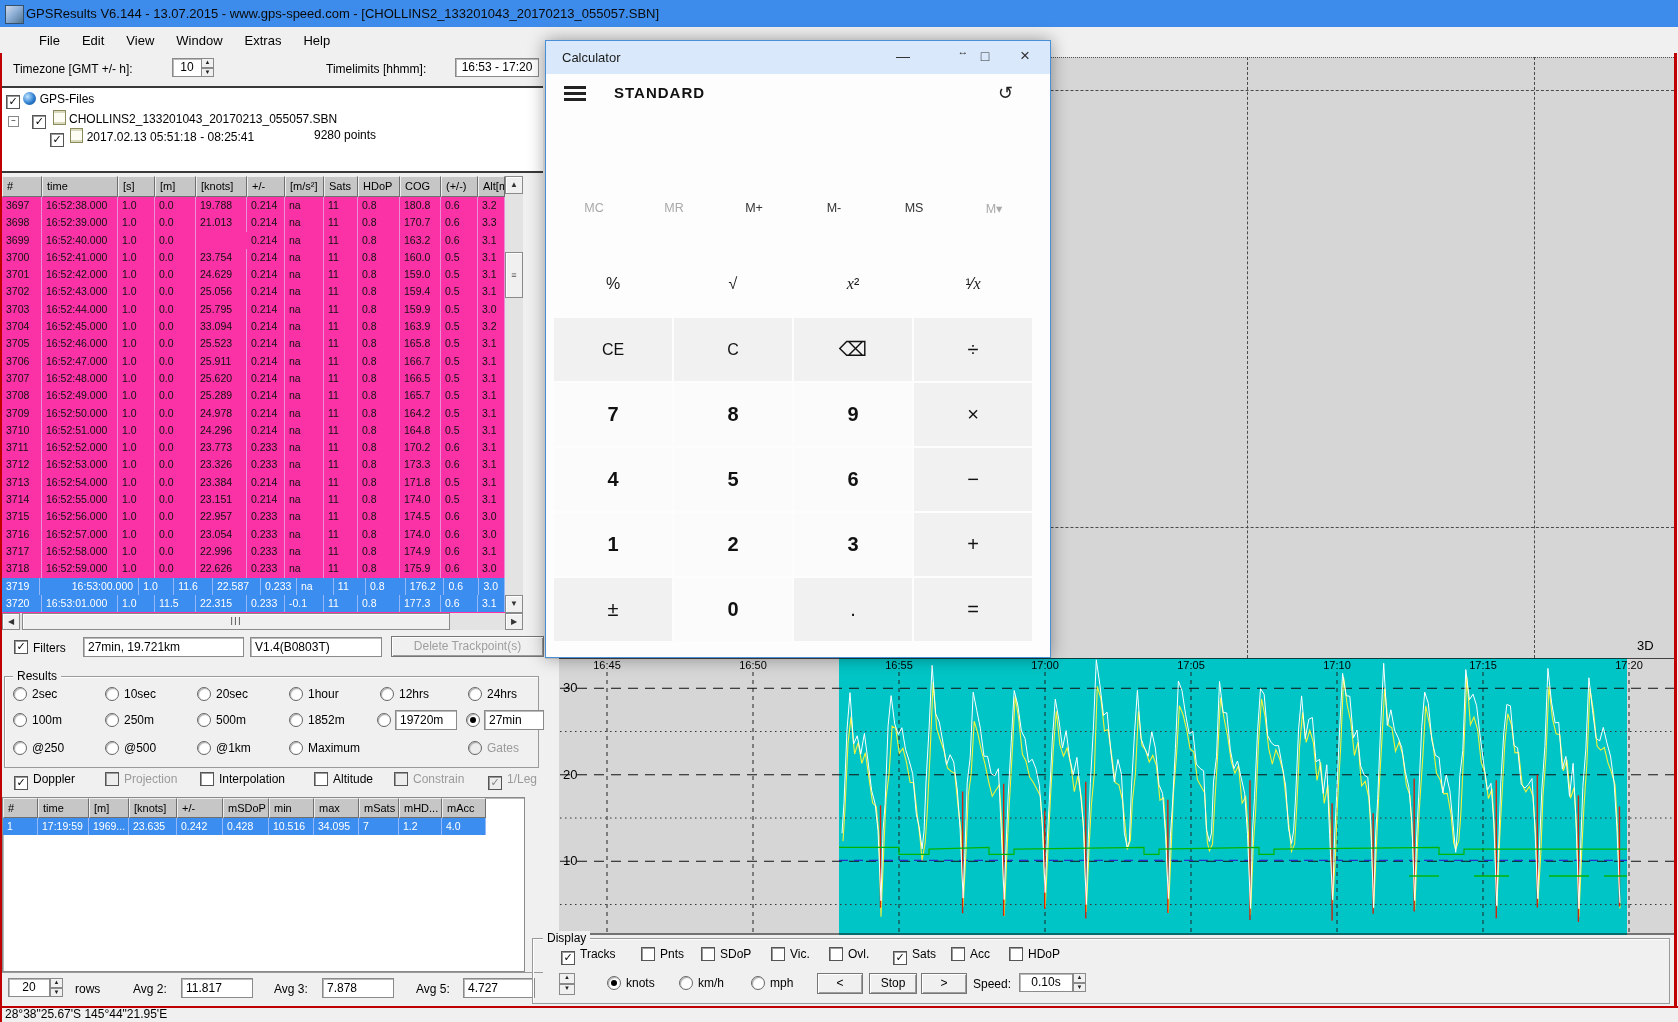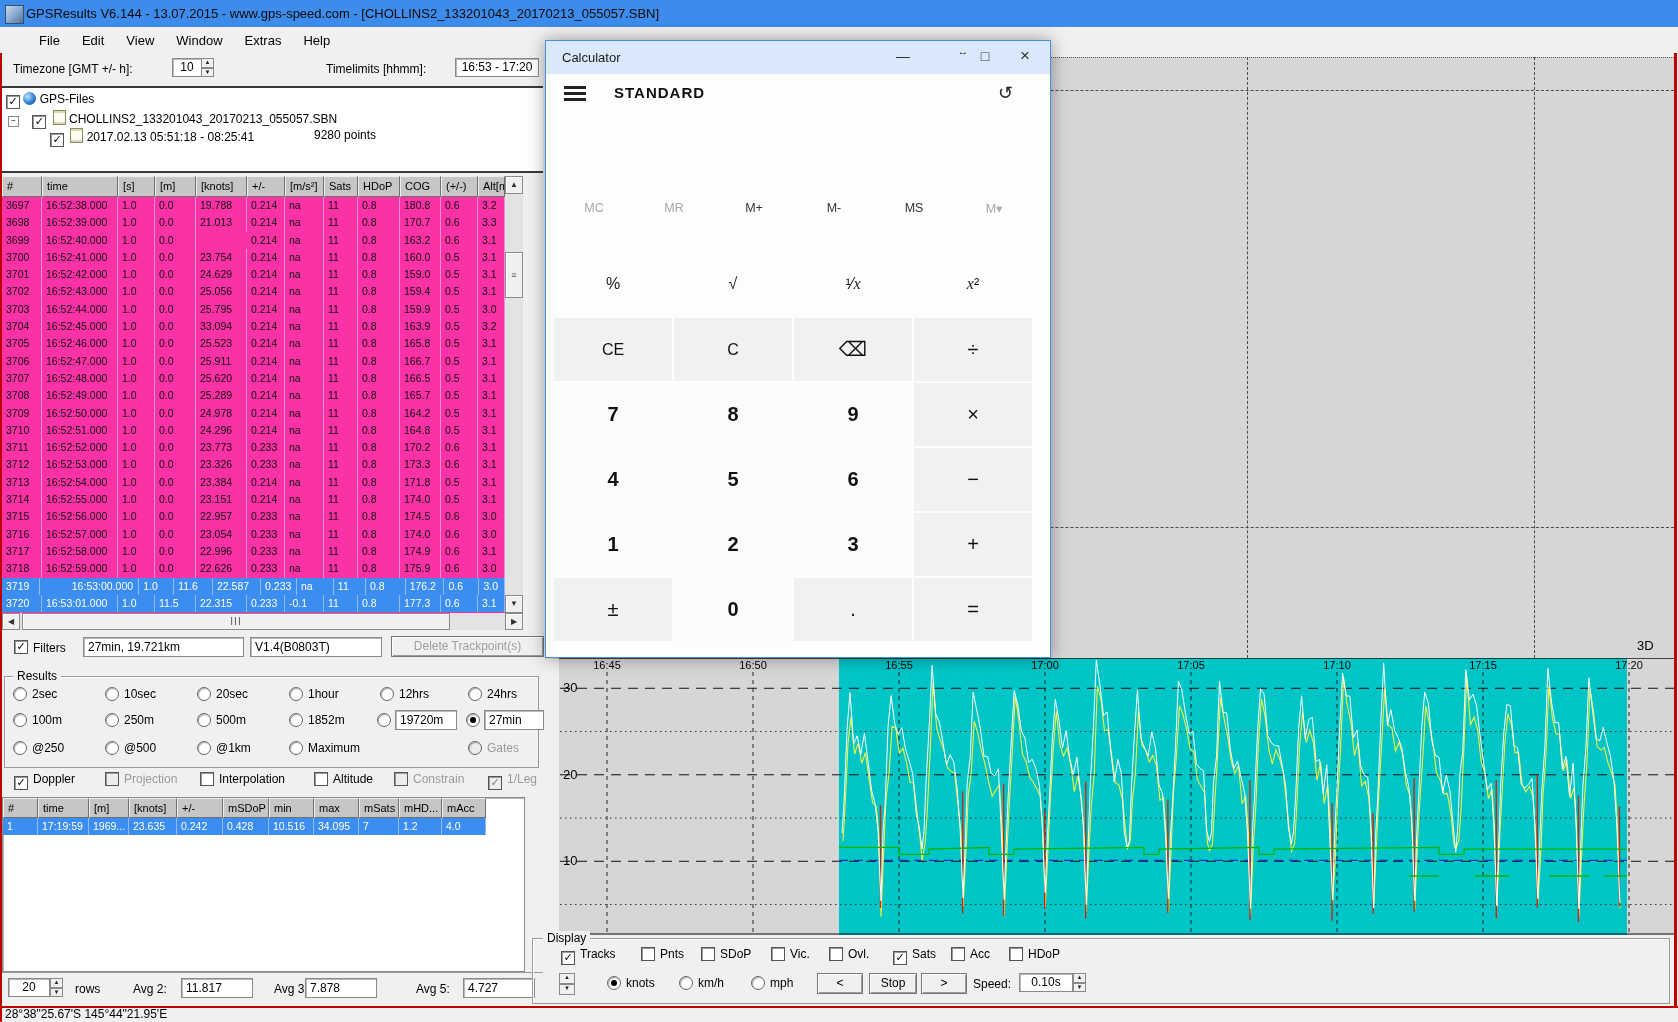--- a/index.html
+++ b/index.html
@@ -601,21 +601,21 @@
   <div class="abs" id="blbar">
     <span class="abs sunken" style="left:8px;top:5px;width:40px;height:17px;text-align:center;line-height:17px;font-size:12px;">20</span>
     <span class="spin" style="left:50px;top:5px;height:19px;">
         <b>▲</b>
         <b>▼</b>
       </span>
     <span class="lbl" style="left:75px;top:9px;">rows</span>
     <span class="lbl" style="left:133px;top:9px;">Avg 2:</span>
     <span class="tbox" style="left:181px;top:5px;width:62px;">11.817</span>
     <span class="lbl" style="left:274px;top:9px;">Avg 3:</span>
-    <span class="tbox" style="left:305px;top:5px;width:62px;">7.878</span>
+    <span class="tbox" style="left:322px;top:5px;width:62px;">7.878</span>
     <span class="lbl" style="left:416px;top:9px;">Avg 5:</span>
     <span class="tbox" style="left:463px;top:5px;width:62px;">4.727</span>
   </div>
 
   <div class="abs" id="map-area"></div>
   <div class="abs dash-h" style="left:560px;top:90px;width:1114px;"></div>
   <div class="abs dash-h" style="left:560px;top:527px;width:1114px;"></div>
   <div class="abs dash-v" style="left:1247px;top:57px;height:601px;"></div>
   <div class="abs dash-v" style="left:1534px;top:57px;height:601px;"></div>
   <div class="abs" id="plot-left-line"></div>
@@ -730,22 +730,22 @@
         <span class="dim">MC</span>
         <span class="dim">MR</span>
         <span>M+</span>
         <span>M-</span>
         <span>MS</span>
         <span class="dim">M▾</span>
       </div>
     <div class="calc-grid" id="calc-func">
         <div>%</div>
         <div>√</div>
+        <div><span class="it">x</span>²</div>
         <div>¹⁄<span class="it">x</span></div>
-        <div><span class="it">x</span>²</div>
       </div>
     <div class="calc-grid" id="calc-keys">
         <div style="font-size: 16px;">CE</div>
         <div style="font-size: 16px;">C</div>
         <div>⌫</div>
         <div>÷</div>
         <div class="dig">7</div>
         <div class="dig">8</div>
         <div class="dig">9</div>
         <div>×</div>

